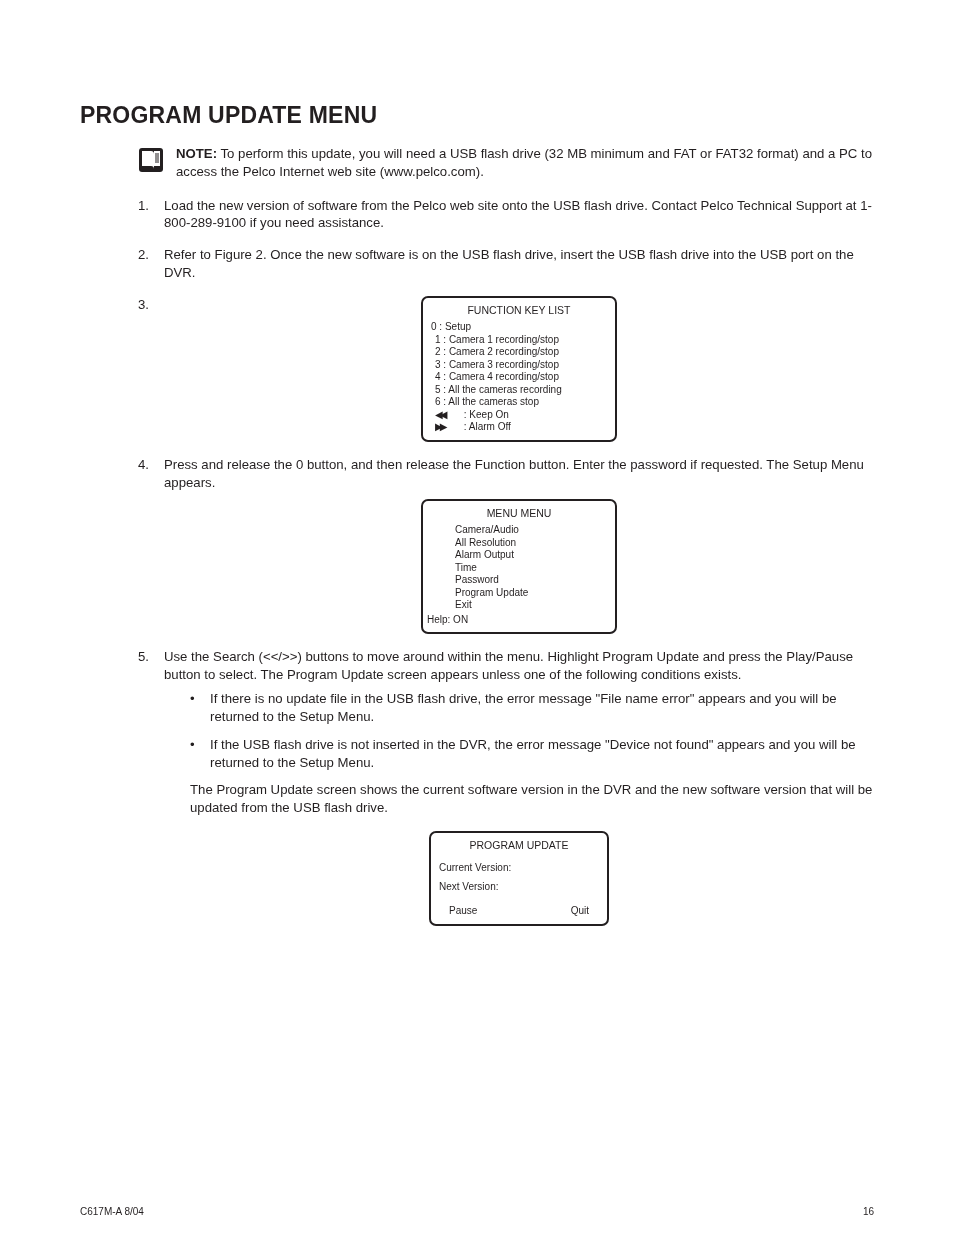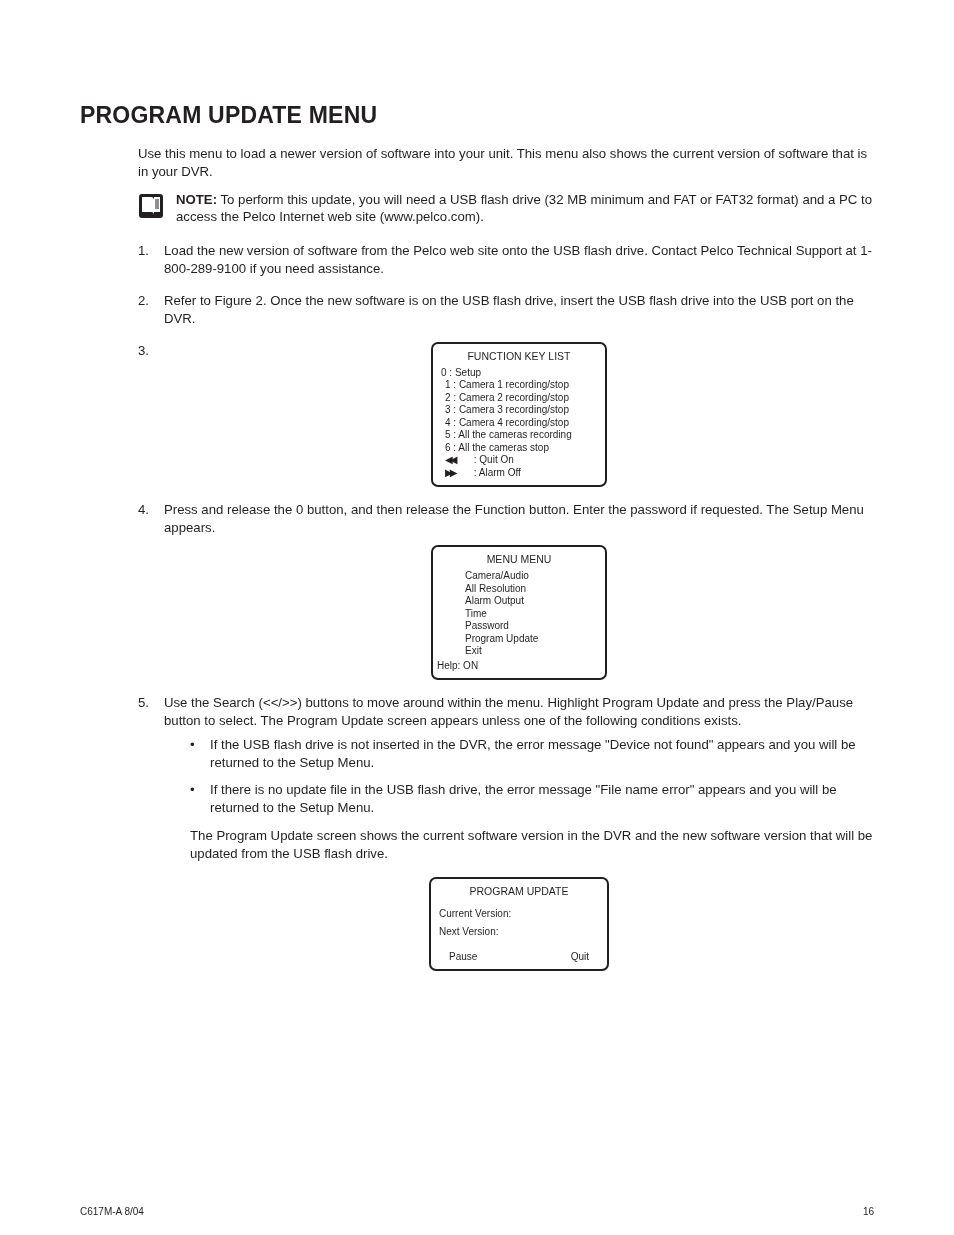--- a/index.html
+++ b/index.html
@@ -96,21 +96,21 @@
     left: 0;
     top: 0;
   }
   .after-bullets {
     margin-left: 26px;
     margin-top: 4px;
     margin-bottom: 14px;
   }
   
   .screen {
-    width: 176px;
+    width: 196px;
     margin: 8px auto 14px auto;
     border: 2px solid #231f20;
     border-radius: 7px;
     padding: 6px 8px 6px 8px;
     box-sizing: border-box;
     font-family: "Arial Narrow", "Helvetica Neue Condensed", Arial, sans-serif;
     font-stretch: condensed;
     font-size: 10px;
     line-height: 1.25;
   }
@@ -153,21 +153,20 @@
 </style>
 </head>
 <body>
 
 <div class="page">
 
   <h1 class="h1">PROGRAM UPDATE MENU</h1>
 
   <div class="body-indent">
 
-    <p class="para">Use this menu to load a newer version of software into your unit. This menu also shows the current version of software that is in your DVR.</p>
 
     <div class="note-row">
       <span class="note-icon">
         <svg viewBox="0 0 26 26" width="26" height="26">
           <rect x="1" y="1" width="24" height="24" rx="3" ry="3" fill="#231f20"></rect>
           <path d="M4 4 h9 a3 3 0 0 1 3 3 v15 a3 3 0 0 0 -3 -3 h-9 z" fill="#fff"></path>
           <path d="M22 4 h-6 v15 h6 z" fill="#fff"></path>
           <line x1="17" y1="7" x2="21" y2="7" stroke="#231f20" stroke-width="1"></line>
           <line x1="17" y1="9" x2="21" y2="9" stroke="#231f20" stroke-width="1"></line>
           <line x1="17" y1="11" x2="21" y2="11" stroke="#231f20" stroke-width="1"></line>
@@ -194,21 +193,21 @@
 
         <div class="screen">
           <div class="title">FUNCTION KEY LIST</div>
           <div class="line">0 : Setup</div>
           <div class="line ind1">1 : Camera 1 recording/stop</div>
           <div class="line ind1">2 : Camera 2 recording/stop</div>
           <div class="line ind1">3 : Camera 3 recording/stop</div>
           <div class="line ind1">4 : Camera 4 recording/stop</div>
           <div class="line ind1">5 : All the cameras recording</div>
           <div class="line ind1">6 : All the cameras stop</div>
-          <div class="line ind1"><span class="arrow">◀◀</span><span> : Quit On</span></div>
+          <div class="line ind1"><span class="arrow">◀◀</span><span> : Keep On</span></div>
           <div class="line ind1"><span class="arrow">▶▶</span><span> : Alarm Off</span></div>
         </div>
       </li>
 
       <li>
         <span>Press and release the 0 button, and then release the Function button. Enter the password if requested. The Setup Menu appears.</span>
 
         <div class="screen">
           <div class="title">MENU MENU</div>
           <div class="line centerblock">Camera/Audio</div>
@@ -219,22 +218,22 @@
           <div class="line centerblock">Program Update</div>
           <div class="line centerblock">Exit</div>
           <div class="line helpline">Help: ON</div>
         </div>
       </li>
 
       <li>
         <span>Use the Search (&lt;&lt;/&gt;&gt;) buttons to move around within the menu. Highlight Program Update and press the Play/Pause button to select. The Program Update screen appears unless one of the following conditions exists.</span>
 
         <ul class="bullets">
+          <li>If there is no update file in the USB flash drive, the error message "File name error" appears and you will be returned to the Setup Menu.</li>
           <li>If the USB flash drive is not inserted in the DVR, the error message "Device not found" appears and you will be returned to the Setup Menu.</li>
-          <li>If there is no update file in the USB flash drive, the error message "File name error" appears and you will be returned to the Setup Menu.</li>
         </ul>
 
         <div class="after-bullets">The Program Update screen shows the current software version in the DVR and the new software version that will be updated from the USB flash drive.</div>
 
         <div class="screen" style="width:180px;">
           <div class="title">PROGRAM UPDATE</div>
           <div class="spacer6"></div>
           <div class="line">Current Version:</div>
           <div class="spacer6"></div>
           <div class="line">Next Version:</div>

